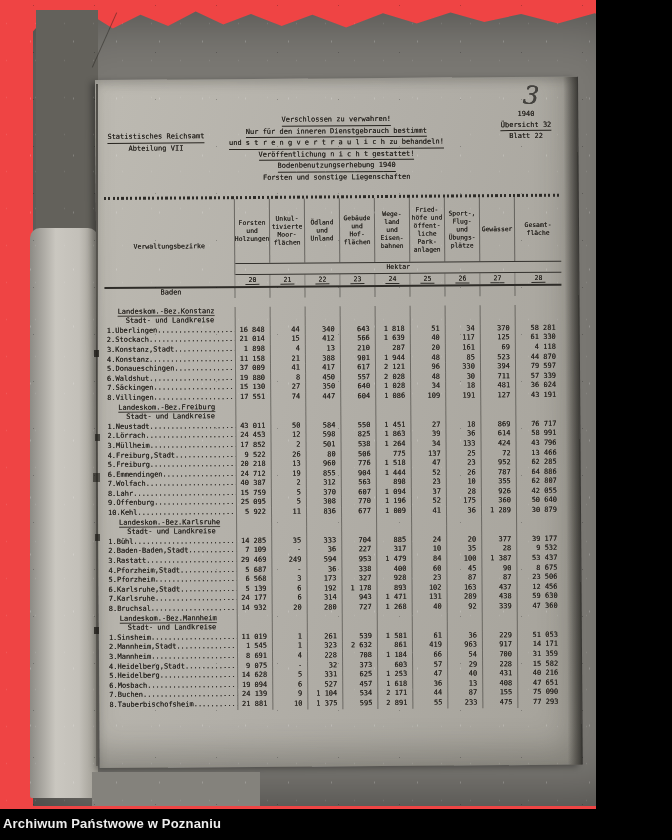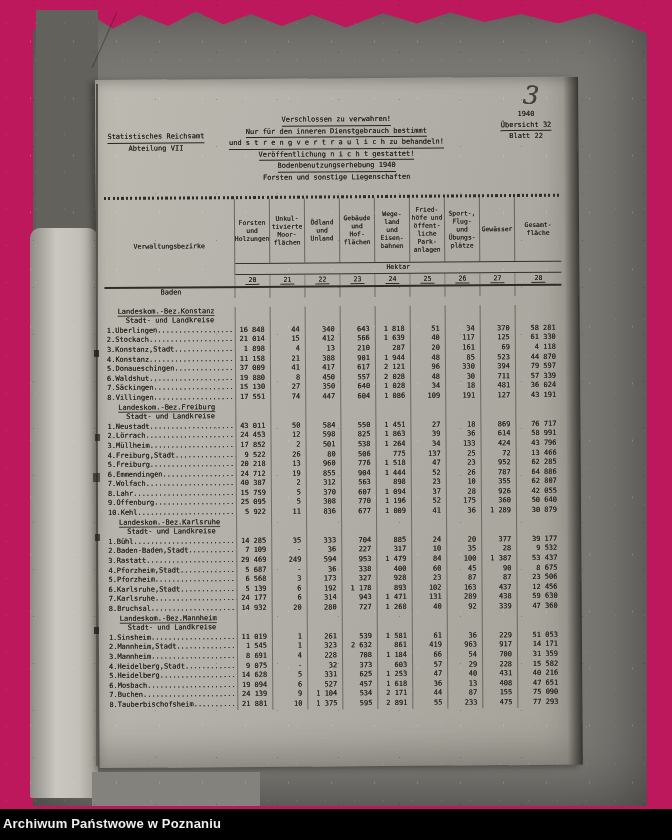--- a/index.html
+++ b/index.html
@@ -1,16 +1,16 @@
 <!DOCTYPE html>
 <html><head>
 <meta charset="utf-8">
 <style>
   html,body{margin:0;padding:0;background:#000;}
-  .stage{position:relative;width:672px;height:840px;background:#be185d;overflow:hidden;
+  .stage{position:relative;width:596px;height:840px;background:#ef4444;overflow:hidden;
          font-family:"DejaVu Sans Mono",monospace;}
 
   
   .backing{position:absolute;left:33px;top:6px;width:614px;height:800px;background:#7b7974;
     clip-path:polygon(0% 3.2%,2.5% 1%,5.5% 2.6%,9% 0.9%,13% 2.8%,17.5% 1.1%,22% 2.5%,26.5% 0.7%,
       31% 2.3%,35.5% 1%,40.5% 2.5%,45.5% 1.1%,51% 2.7%,57% 0.9%,62.5% 2.2%,68% 0.8%,73.5% 2%,
       79.5% 1%,85.5% 2.2%,91.5% 0.9%,96.5% 2.3%,100% 3.4%,100% 100%,0% 100%);
     box-shadow:inset 0 0 70px rgba(0,0,0,.5);}
   .grain{position:absolute;inset:0;pointer-events:none;
     background-image:

